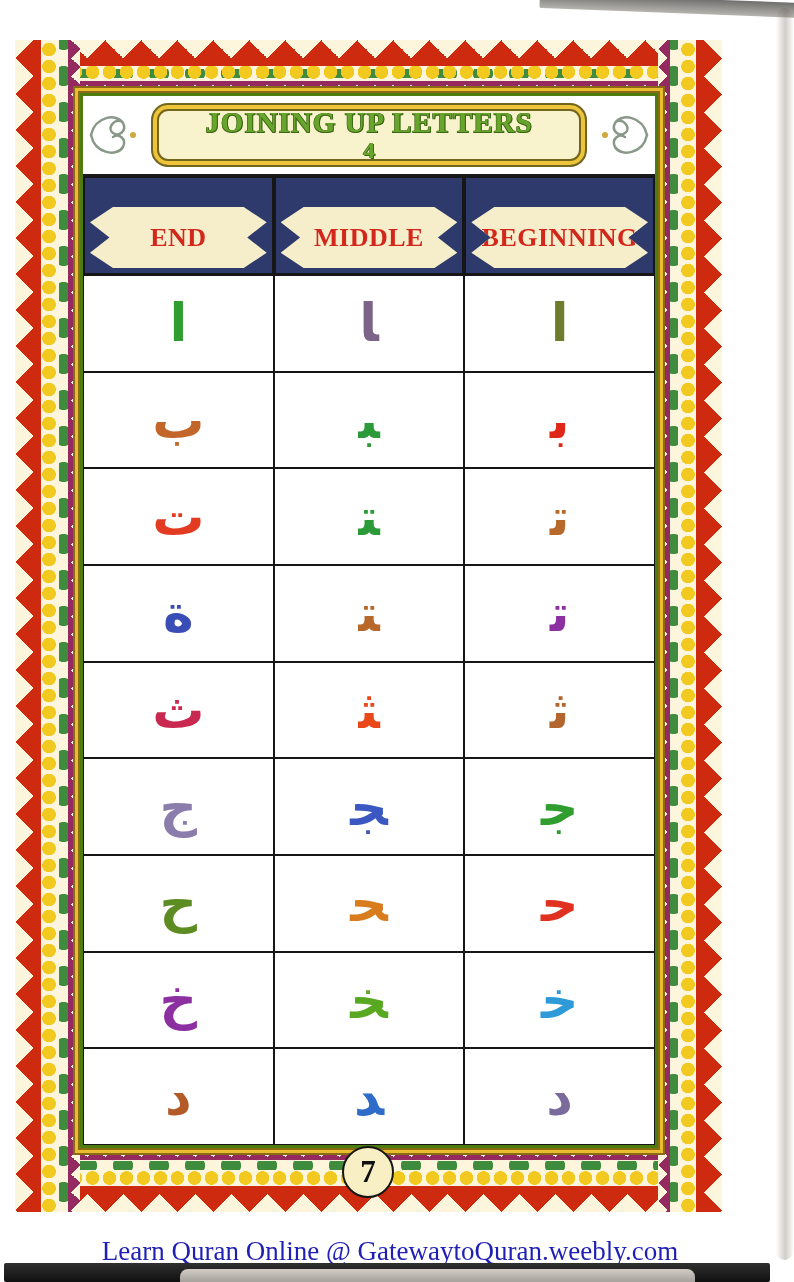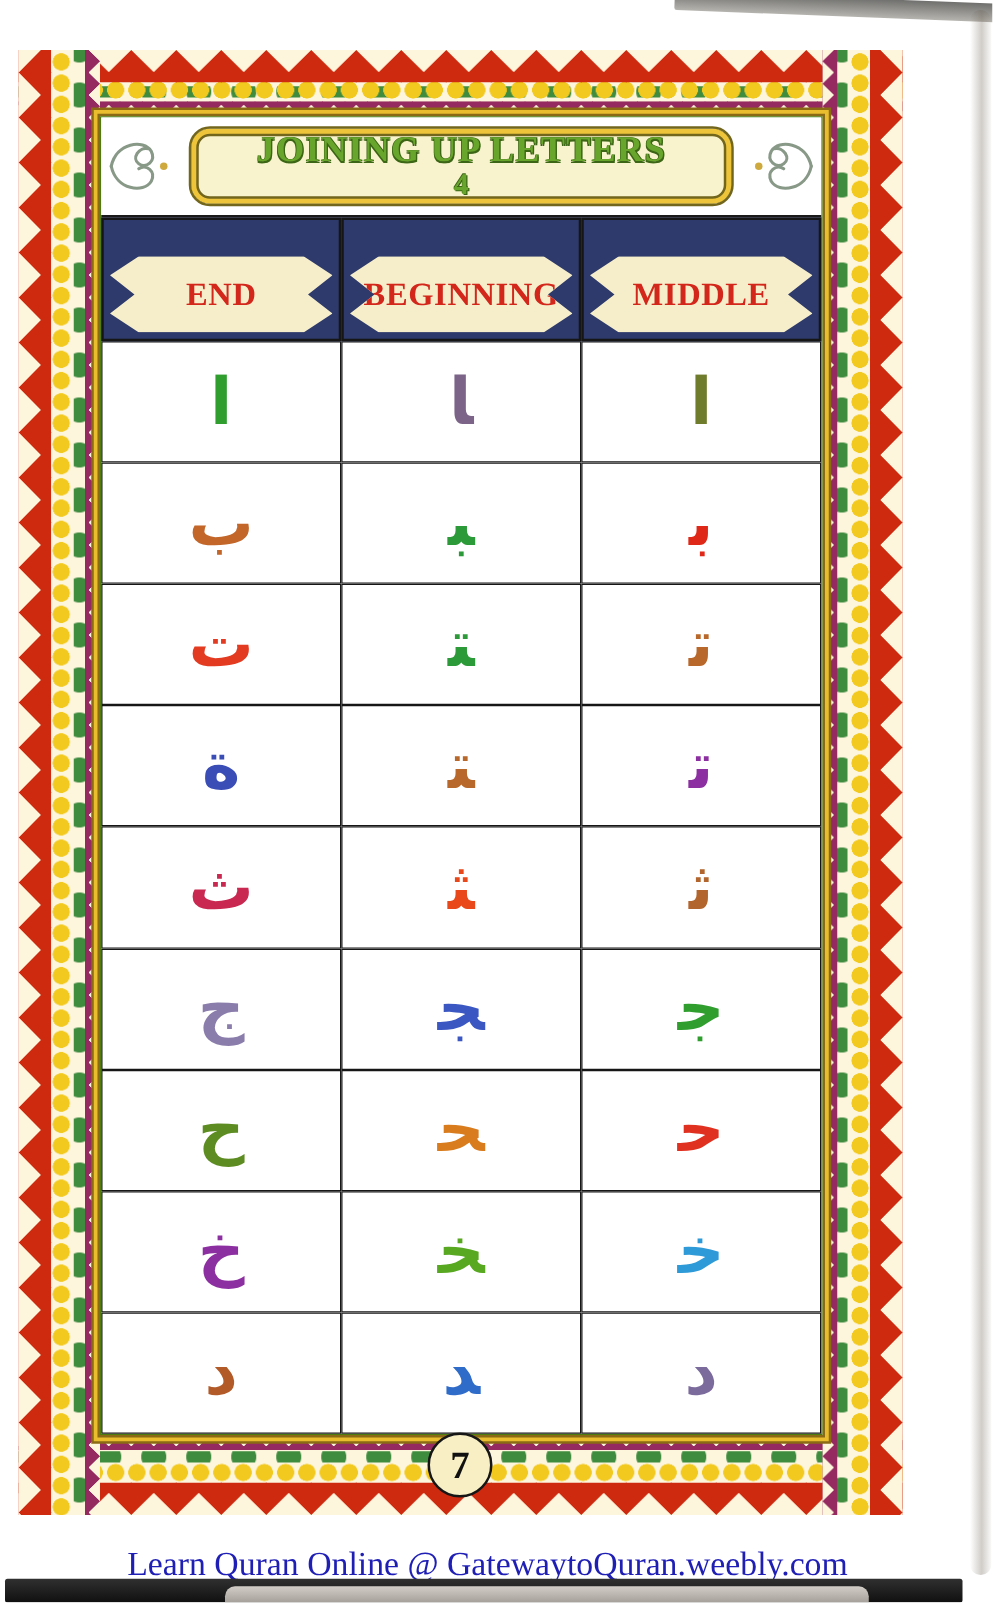--- a/index.html
+++ b/index.html
@@ -52,21 +52,21 @@
       conic-gradient(from 45deg at 0 50%,#952a60 90deg,rgba(255,255,255,0) 90deg),
       radial-gradient(circle,#3f8c3f 52%,rgba(255,255,255,0) 56%),
       radial-gradient(circle,#f2c91e 57%,rgba(255,255,255,0) 60%),
       conic-gradient(from 225deg at 100% 50%,#ce2a10 90deg,rgba(255,255,255,0) 90deg);
     background-size:12px 18px,9px 36px,16px 17px,26px 36px;
     background-position:0 0,11px 18px,22px 1px,38px 0;
     background-repeat:repeat-y;}
 
   
   .sheet{position:absolute;left:80px;top:93px;width:578px;height:1055px;background:#ffffff;
-    border:1px solid #4d7c0f;box-sizing:border-box;
+    border:3px solid #4d7c0f;box-sizing:border-box;
     box-shadow:0 0 0 2px #8a6a14,0 0 0 5px #e9bd2e,0 0 0 7px #8a6a14;
     display:flex;flex-direction:column;}
 
   
   .banner{position:relative;height:80px;background:#ffffff;
     border-bottom:2px solid #1a1a1a;box-sizing:border-box;
     display:flex;align-items:center;justify-content:center;}
   .banner-orn{position:absolute;top:12px;opacity:.9;}
   .banner-orn.left{left:4px;}
   .banner-orn.right{right:4px;transform:scaleX(-1);}
@@ -142,26 +142,26 @@
     </div>
 
     <div class="header-row">
       <div class="header-cell">
         <div class="header-panel">
           <span class="header-label">END</span>
         </div>
       </div>
       <div class="header-cell">
         <div class="header-panel">
-          <span class="header-label">BEGINNING</span>
+          <span class="header-label">MIDDLE</span>
         </div>
       </div>
       <div class="header-cell">
         <div class="header-panel">
-          <span class="header-label">MIDDLE</span>
+          <span class="header-label">BEGINNING</span>
         </div>
       </div>
     </div>
 
     <div class="grid">
         <div class="cell">
           <span class="glyph" style="color: rgb(47, 158, 47);">ﺍ</span>
         </div>
         <div class="cell">
           <span class="glyph" style="color: rgb(123, 100, 136);">ﺎ</span>

